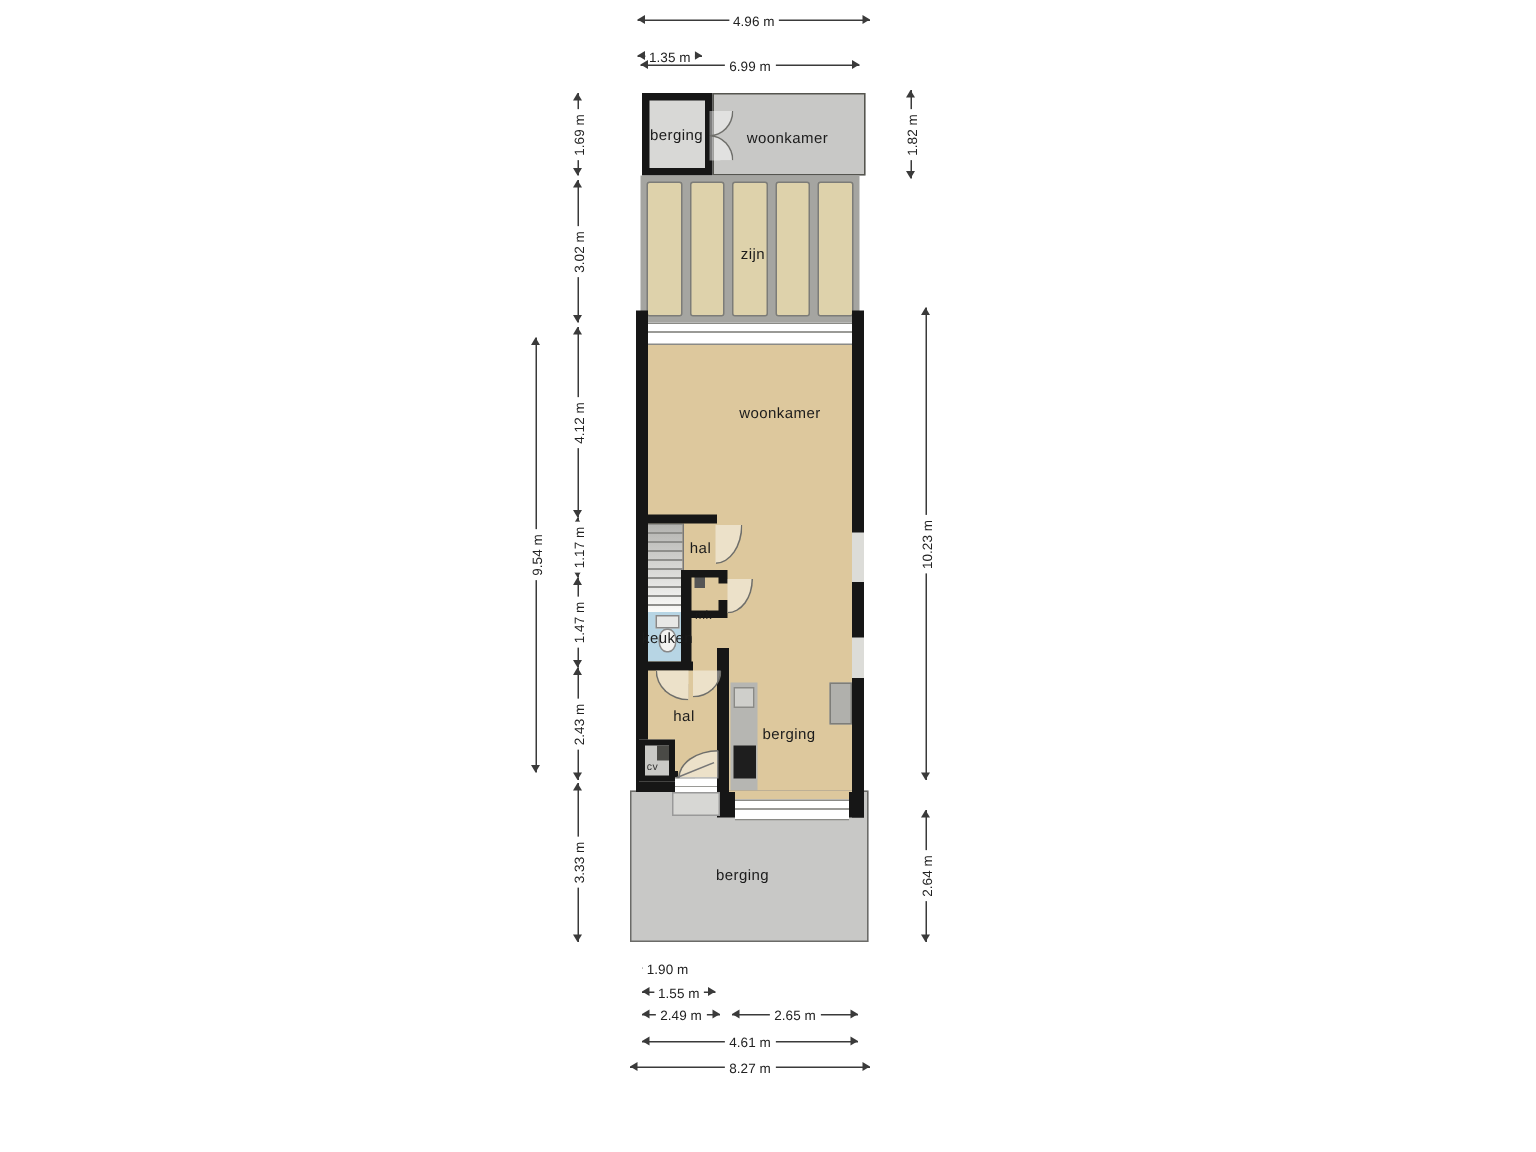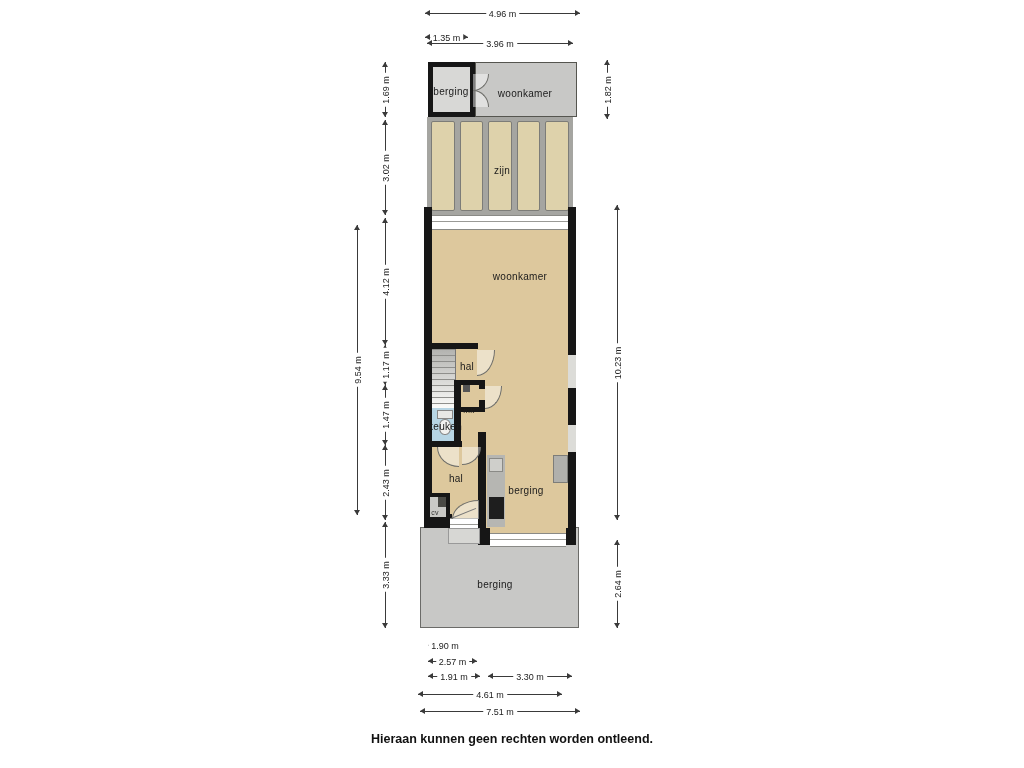--- a/index.html
+++ b/index.html
@@ -65,21 +65,21 @@
   <div class="hdim" style="left:425px;top:32px;width:43px">
     <span class="line"></span>
       <span class="ar l"></span>
       <span class="ar r"></span>
     <span class="dlbl">1.35 m</span>
   </div>
   <div class="hdim" style="left:427px;top:38px;width:146px">
     <span class="line"></span>
       <span class="ar l"></span>
       <span class="ar r"></span>
-    <span class="dlbl">3.96 m</span>
+    <span class="dlbl">6.99 m</span>
   </div>
 
   <div class="vdim" style="left:380px;top:62px;height:55px">
     <span class="line"></span>
       <span class="ar t"></span>
       <span class="ar b"></span>
     <span class="dlbl">1.69 m</span>
   </div>
   <div class="vdim" style="left:380px;top:120px;height:95px">
     <span class="line"></span>
@@ -146,45 +146,45 @@
   <div class="hdim" style="left:428px;top:640px;width:34px">
     <span class="line"></span>
       <span class="ar l"></span>
       <span class="ar r"></span>
     <span class="dlbl">1.90 m</span>
   </div>
   <div class="hdim" style="left:428px;top:656px;width:49px">
     <span class="line"></span>
       <span class="ar l"></span>
       <span class="ar r"></span>
-    <span class="dlbl">2.57 m</span>
+    <span class="dlbl">1.55 m</span>
   </div>
   <div class="hdim" style="left:428px;top:671px;width:52px">
     <span class="line"></span>
       <span class="ar l"></span>
       <span class="ar r"></span>
-    <span class="dlbl">1.91 m</span>
+    <span class="dlbl">2.49 m</span>
   </div>
   <div class="hdim" style="left:488px;top:671px;width:84px">
     <span class="line"></span>
       <span class="ar l"></span>
       <span class="ar r"></span>
-    <span class="dlbl">3.30 m</span>
-  </div>
-  <div class="hdim" style="left:418px;top:689px;width:144px">
+    <span class="dlbl">2.65 m</span>
+  </div>
+  <div class="hdim" style="left:428px;top:689px;width:144px">
     <span class="line"></span>
       <span class="ar l"></span>
       <span class="ar r"></span>
     <span class="dlbl">4.61 m</span>
   </div>
   <div class="hdim" style="left:420px;top:706px;width:160px">
     <span class="line"></span>
       <span class="ar l"></span>
       <span class="ar r"></span>
-    <span class="dlbl">7.51 m</span>
+    <span class="dlbl">8.27 m</span>
   </div>
 
   <div class="fill" style="left:432px;top:228px;width:136px;height:305px;background:var(--floor)"></div>
 
   <div class="fill" style="left:475px;top:62px;width:102px;height:55px;background:var(--garden);border:1px solid #55554f;box-sizing:border-box"></div>
   <div class="fill" style="left:428px;top:62px;width:47px;height:55px;background:var(--berging);border:5px solid var(--wall);box-sizing:border-box"></div>
 
   <div class="door tl" style="left:473px;top:74px;width:15px;height:16px"></div>
   <div class="door bl" style="left:473px;top:90px;width:15px;height:16px"></div>
 
@@ -250,16 +250,15 @@
   <span class="lbl" style="left:520px;top:276px">woonkamer</span>
   <span class="lbl" style="left:467px;top:366px">hal</span>
   <span class="lbl small" style="left:469px;top:410px">mk</span>
   <span class="lbl" style="left:445px;top:426px">keuken</span>
   <span class="lbl" style="left:456px;top:478px">hal</span>
   <span class="lbl tiny" style="left:435px;top:512px">cv</span>
   <span class="lbl" style="left:526px;top:490px">berging</span>
   <span class="lbl" style="left:495px;top:584px">berging</span>
 
   <div class="footer" style="top:731px">
-    <div>Hieraan kunnen geen rechten worden ontleend.</div>
   </div>
 
 </div>
 
 </body></html>

